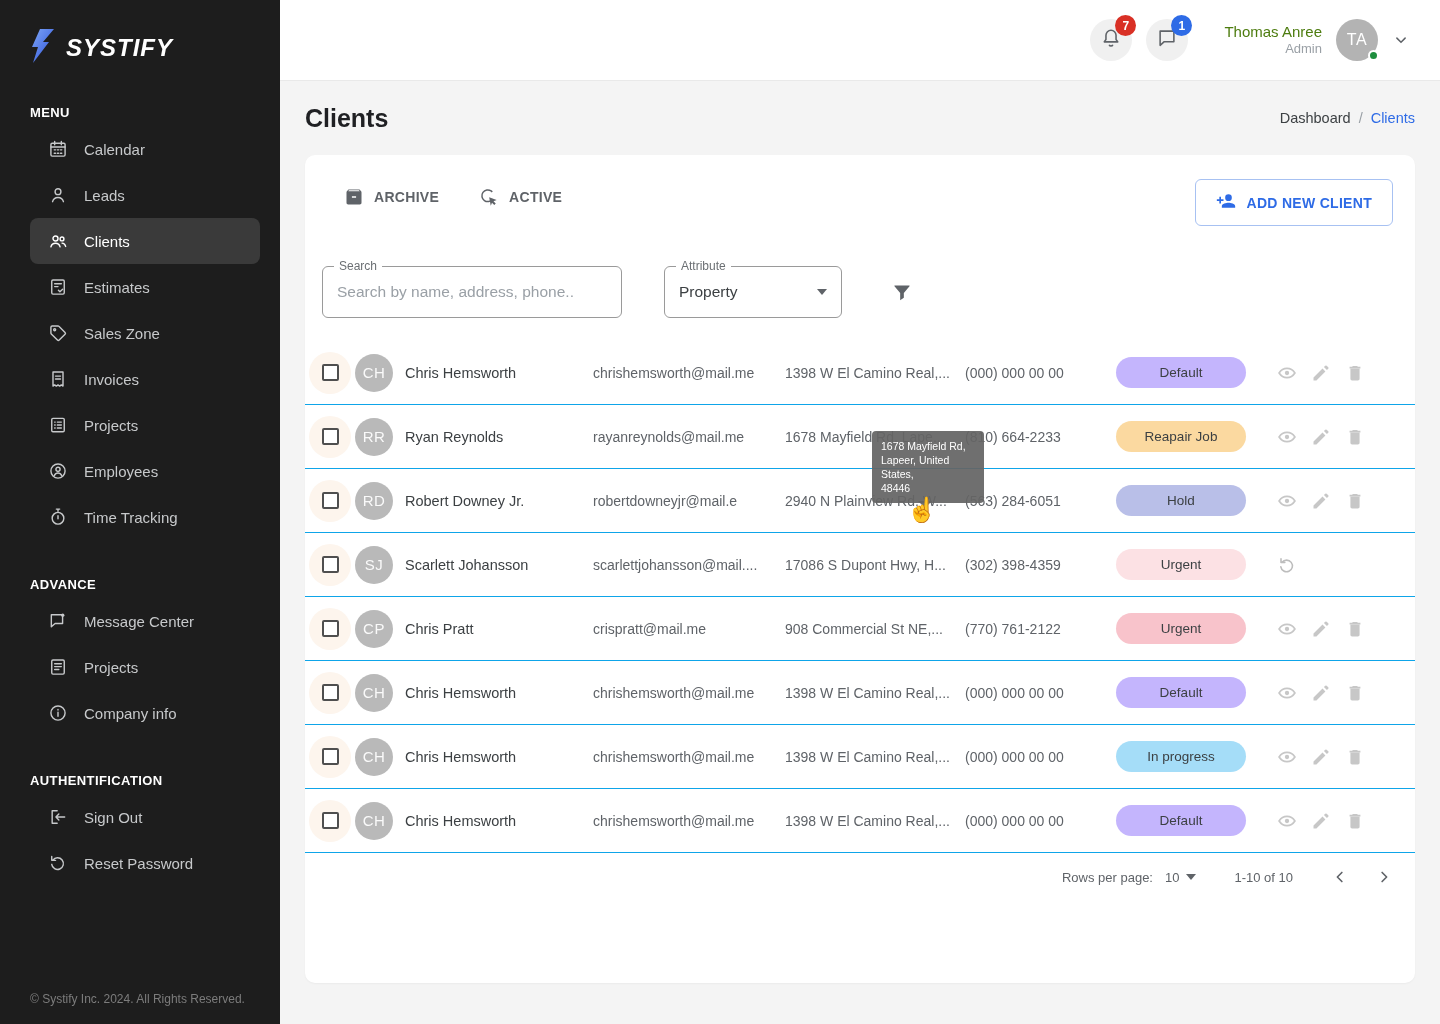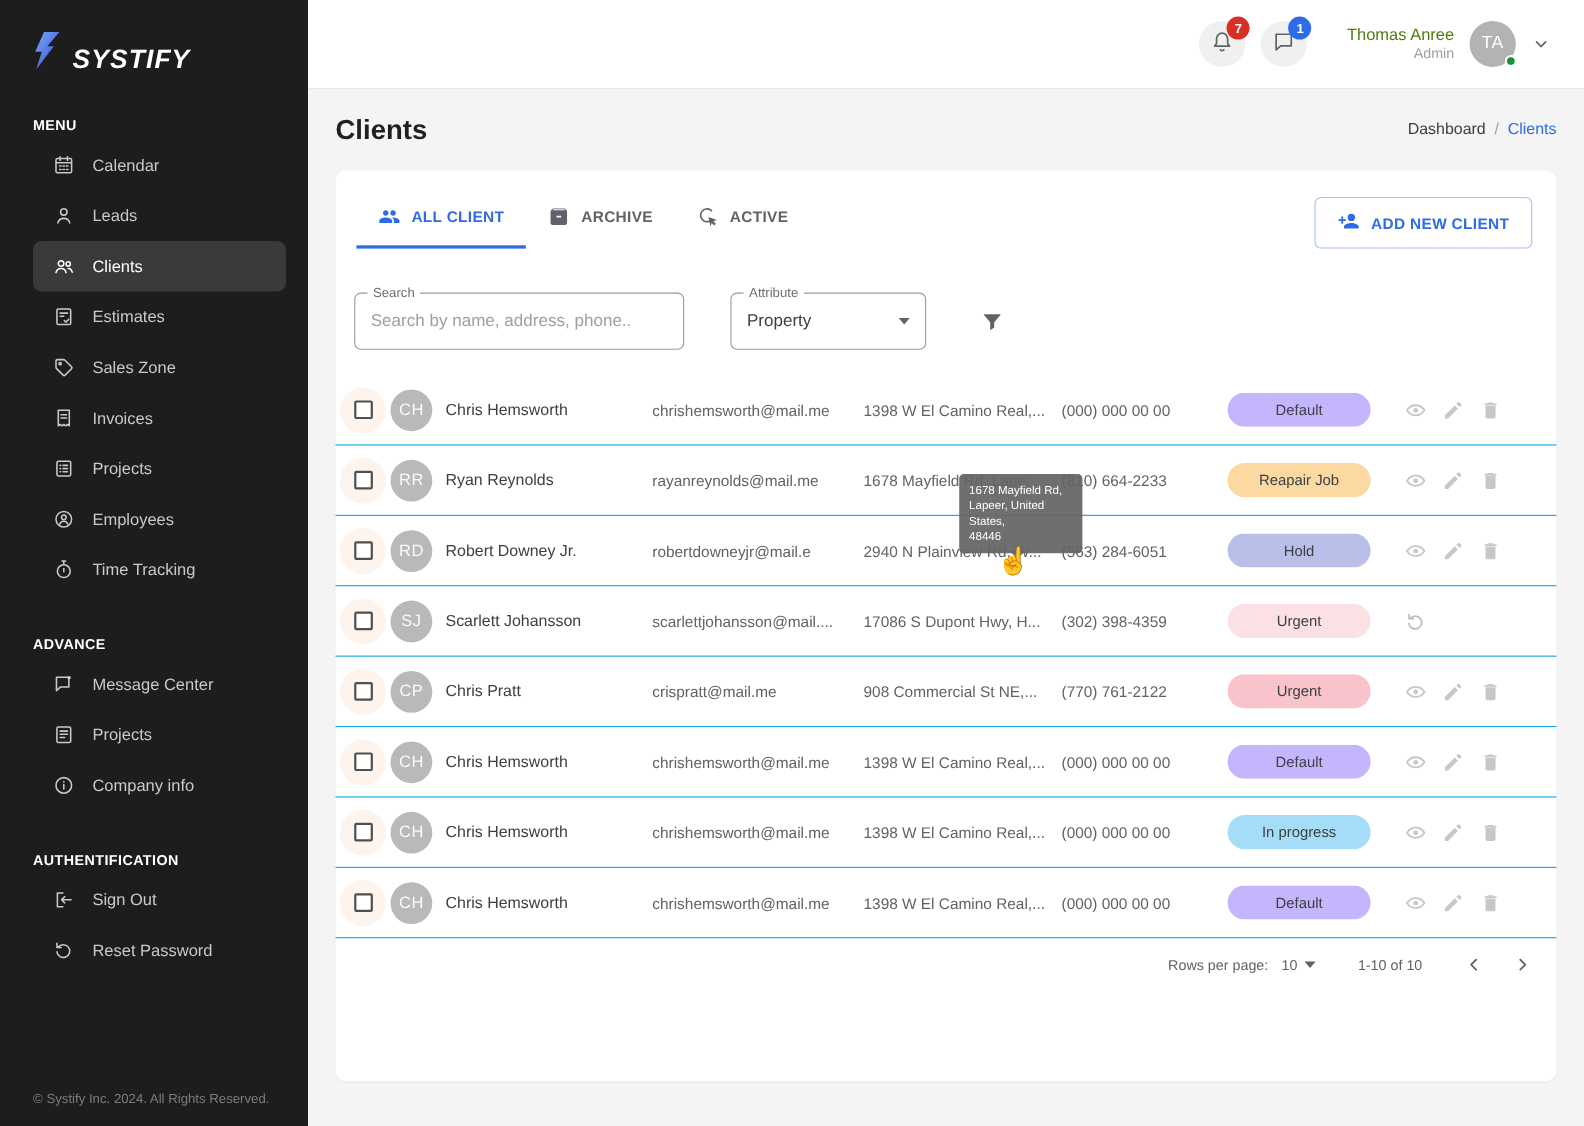--- a/index.html
+++ b/index.html
@@ -1,21 +1,21 @@
 <!DOCTYPE html>
 <html><head>
 <meta charset="utf-8">
 <style>
   * { margin:0; padding:0; box-sizing:border-box; }
   html,body { width:1440px; height:1024px; }
   body { display:flex; font-family:"Liberation Sans", sans-serif; background:#f4f4f4; position:relative; overflow:hidden; }
 
   
   .sidebar { width:280px; background:#1d1d1d; color:#c7c9cb; flex-shrink:0; position:relative; }
-  .logo { display:flex; align-items:flex-end; gap:10px; padding:28px 0 0 30px; }
+  .logo { display:flex; align-items:center; gap:10px; padding:28px 0 0 30px; }
   .logo-text { color:#fff; font-size:24px; font-weight:800; font-style:italic; letter-spacing:1px; }
   .section-label { color:#ffffff; font-size:13px; font-weight:700; letter-spacing:.4px; padding-left:30px; margin-top:37px; }
   .nav-group { margin-top:6px; }
   .nav-item { display:flex; align-items:center; gap:16px; height:46px; margin:0 20px 0 30px; padding-left:18px; border-radius:8px; font-size:15px; color:#c7c9cb; cursor:pointer; }
   .nav-item.active { background:#3a3a3a; color:#ffffff; }
   .nav-icon { width:20px; height:20px; display:inline-flex; }
   .nav-icon svg { width:20px; height:20px; }
   .copyright { position:absolute; bottom:18px; left:30px; font-size:12px; color:#7c7c7c; }
 
   
@@ -303,28 +303,20 @@
       <h1 class="page-title">Clients</h1>
       <div class="breadcrumb">
         <span class="parent">Dashboard</span>
         <span class="sep">/</span>
         <span class="current">Clients</span>
       </div>
     </div>
 
     <div class="card">
       <div class="tabs">
-          <div class="tab active">
-            <span class="tab-icon">
-              <svg viewBox="0 0 24 24" fill="currentColor" stroke="none">
-                <path d="M8 11c1.66 0 3-1.34 3-3S9.66 5 8 5 5 6.34 5 8s1.34 3 3 3zm8 0c1.66 0 3-1.34 3-3s-1.34-3-3-3-3 1.34-3 3 1.34 3 3 3zM8 13c-2.33 0-7 1.17-7 3.5V19h14v-2.5C15 14.17 10.33 13 8 13zm8 0c-.29 0-.62.02-.97.05 1.16.84 1.97 1.97 1.97 3.45V19h6v-2.5c0-2.33-4.67-3.5-7-3.5z"></path>
-              </svg>
-            </span>
-            <span>ALL CLIENT</span>
-          </div>
           <div class="tab">
             <span class="tab-icon">
               <svg viewBox="0 0 24 24" fill="currentColor" stroke="none">
                 <path d="M20.54 5.23l-1.39-1.68C18.88 3.21 18.47 3 18 3H6c-.47 0-.88.21-1.16.55L3.46 5.23C3.17 5.57 3 6.02 3 6.5V19c0 1.1.9 2 2 2h14c1.1 0 2-.9 2-2V6.5c0-.48-.17-.93-.46-1.27zM14.5 13h-5v-2h5v2zM5.12 5l.81-1h12l.94 1H5.12z"></path>
               </svg>
             </span>
             <span>ARCHIVE</span>
           </div>
           <div class="tab">
             <span class="tab-icon">

